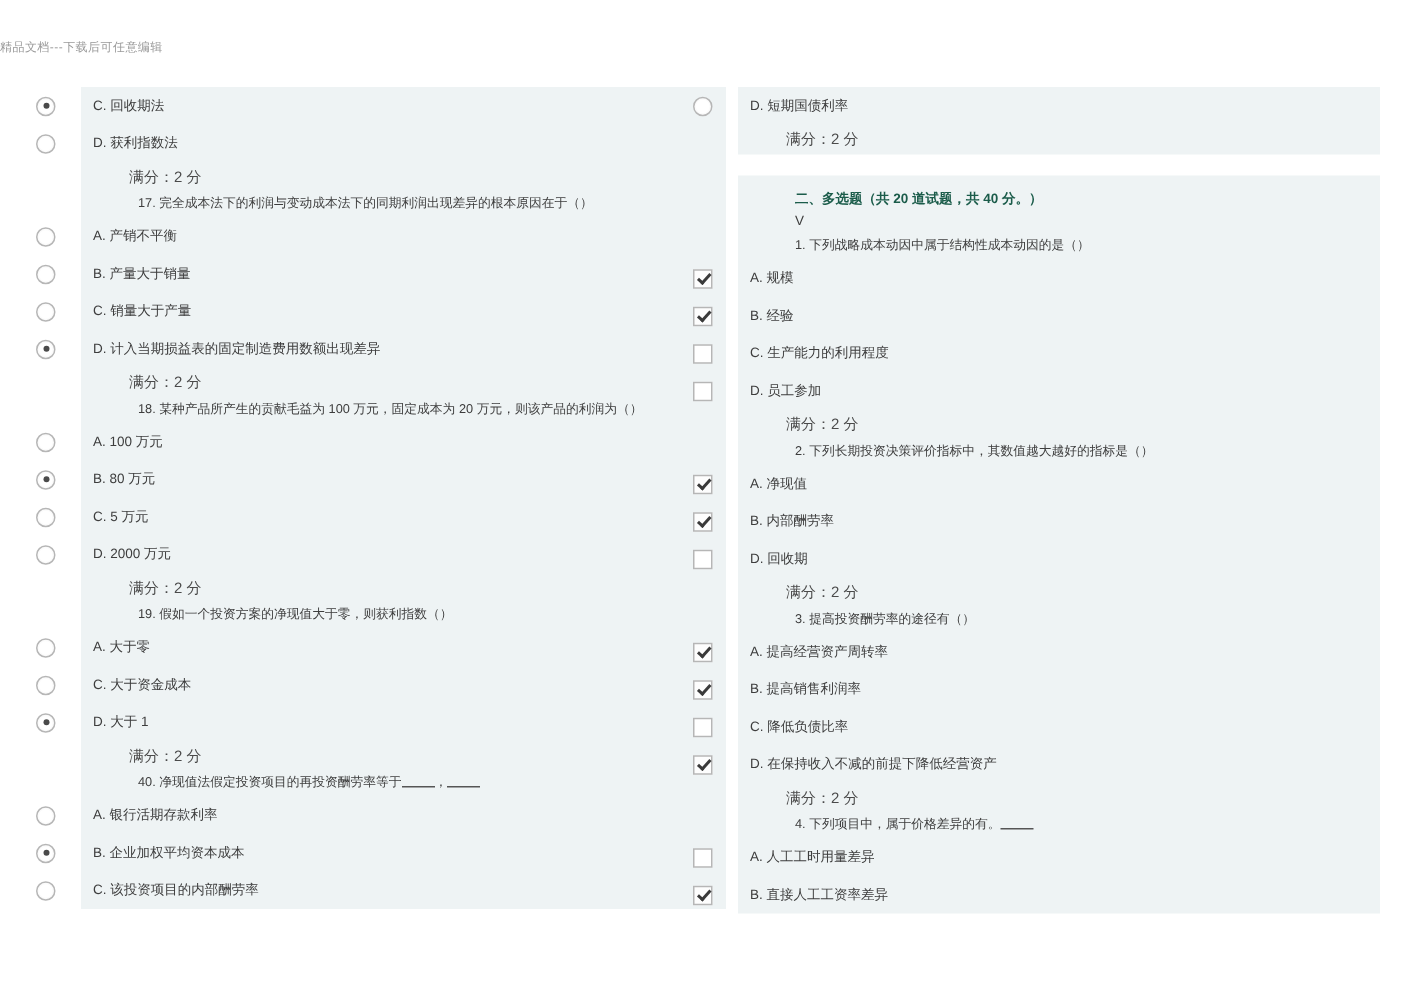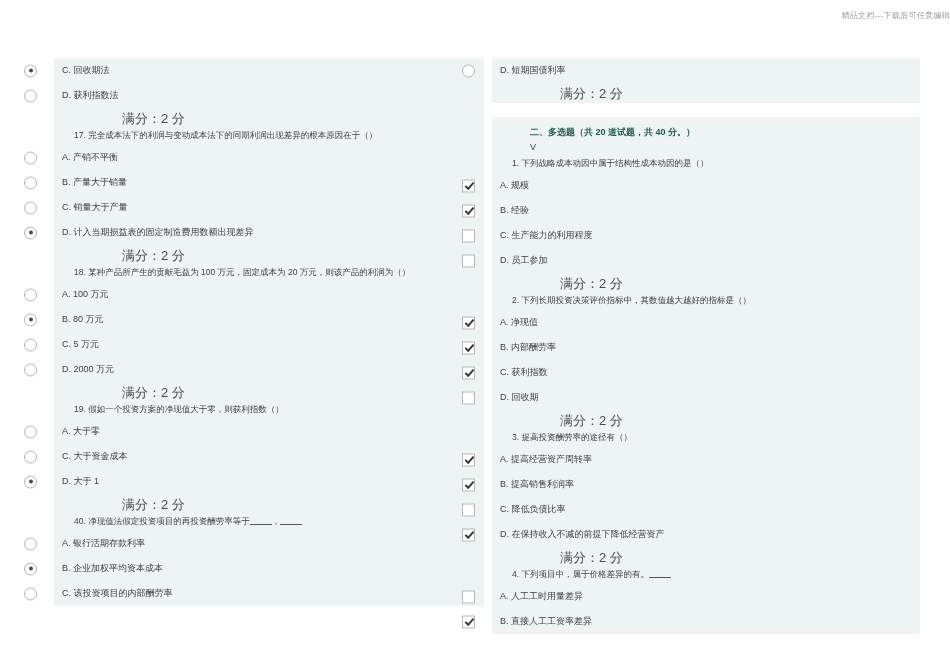--- a/index.html
+++ b/index.html
@@ -11,24 +11,24 @@
     width: 950px;
     height: 672px;
     font-family: "Liberation Sans", "DejaVu Sans", sans-serif;
     color: #333333;
     overflow: hidden;
     position: relative;
   }
 
   .page-header {
     width: 100%;
-    text-align: right;
+    text-align: left;
     font-size: 8px;
     color: #9a9a9a;
-    padding-top: 12px;
+    padding-top: 28px;
     letter-spacing: 0.3px;
     line-height: 1;
     user-select: none;
   }
 
   .columns {
     position: absolute;
     top: 58px;
     left: 0;
     width: 950px;
@@ -112,30 +112,30 @@
     left: 3.5px;
     top: 0.5px;
     width: 3px;
     height: 7px;
     border: solid #3a3a3a;
     border-width: 0 2px 2px 0;
     transform: rotate(42deg);
   }
 
   .score-line {
-    font-size: 13px;
+    font-size: 10px;
     color: #4a4a4a;
-    padding: 4px 0 2px 68px;
+    padding: 4px 0 2px 32px;
     line-height: 14px;
     white-space: nowrap;
   }
   .question-line {
     font-size: 8.5px;
     color: #3d3d3d;
-    padding: 0 0 3px 20px;
+    padding: 0 0 3px 38px;
     line-height: 14px;
     white-space: nowrap;
   }
   .question-line .blank {
     display: inline-block;
     border-bottom: 1px solid #555;
     width: 22px;
     height: 9px;
     vertical-align: -1px;
   }
@@ -275,24 +275,20 @@
           <div class="question-line">2. 下列长期投资决策评价指标中，其数值越大越好的指标是（）</div>
           <div class="opt-row">
             <span class="checkbox ctrl checked"></span>
             <span class="label">A. 净现值</span>
           </div>
           <div class="opt-row">
             <span class="checkbox ctrl checked"></span>
             <span class="label">B. 内部酬劳率</span>
           </div>
           <div class="opt-row">
-            <span class="checkbox ctrl checked"></span>
-            <span class="label">C. 获利指数</span>
-          </div>
-          <div class="opt-row">
             <span class="checkbox ctrl"></span>
             <span class="label">D. 回收期</span>
           </div>
           <div class="score-line">满分：2 分</div>
           <div class="question-line">3. 提高投资酬劳率的途径有（）</div>
           <div class="opt-row">
             <span class="checkbox ctrl checked"></span>
             <span class="label">A. 提高经营资产周转率</span>
           </div>
           <div class="opt-row">

